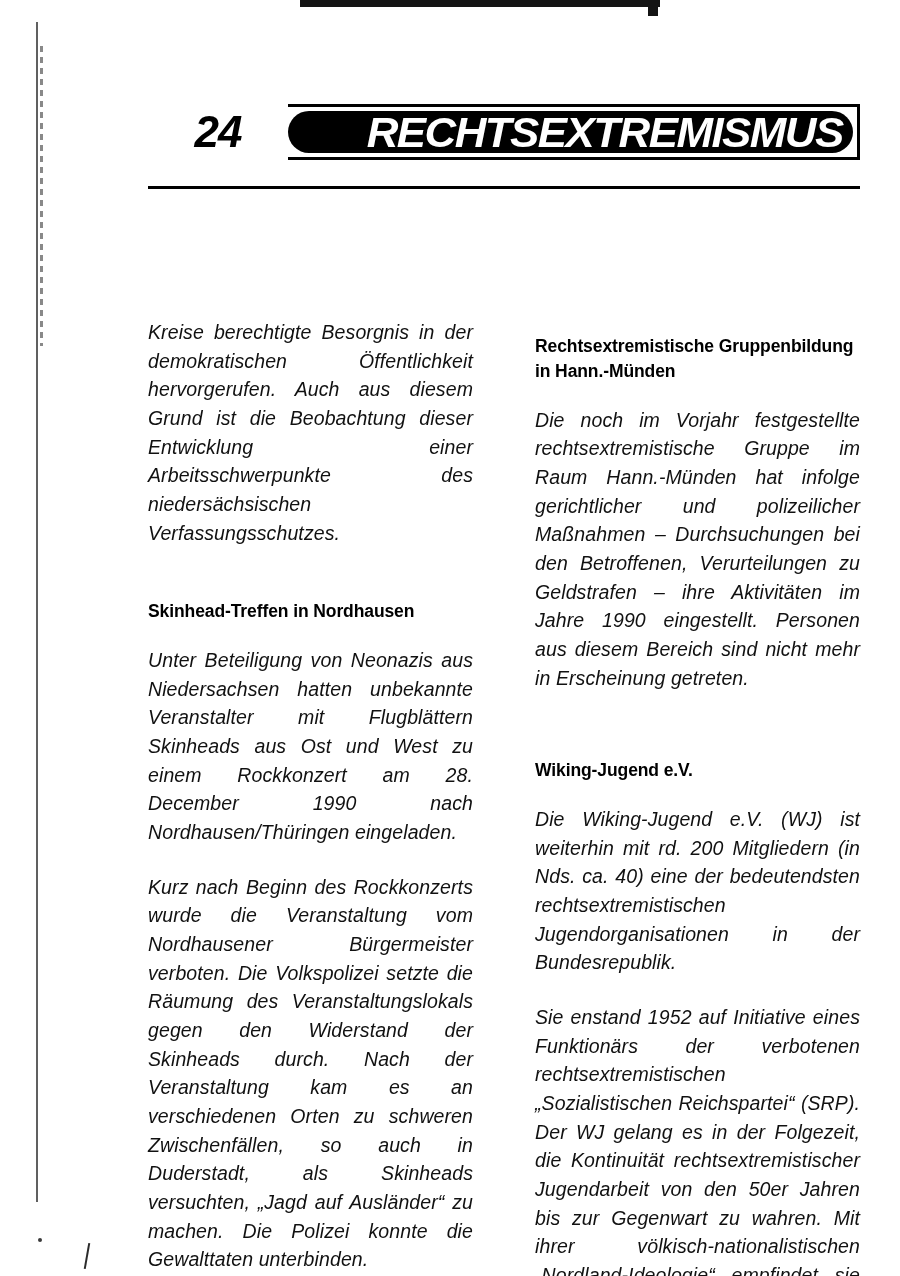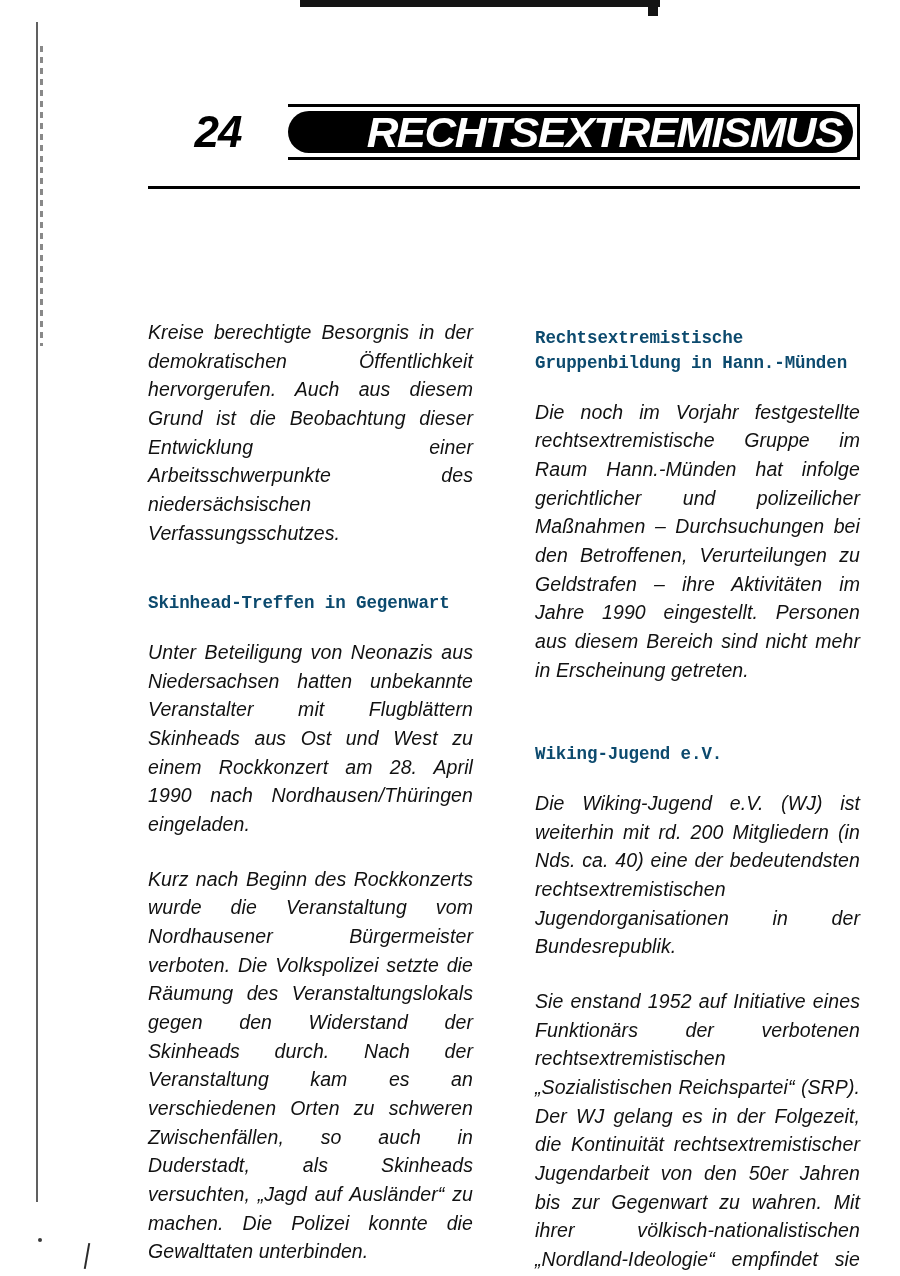--- a/index.html
+++ b/index.html
@@ -163,27 +163,26 @@
     line-height: 1.47;
     text-align: justify;
     letter-spacing: 0.1px;
     color: #111;
     font-style: italic;
   }
   p.para.last {
     margin-bottom: 0;
   }
   h2.subhead {
-    margin: 8px 0 22px 0;
+    margin: 16px 0 22px 0;
     font-size: 17.5px;
     font-weight: bold;
     line-height: 1.42;
     letter-spacing: -0.1px;
-    color: #0c4a6e;
-    font-family: Liberation Mono, monospace;
+    color: #000000;
   }
   .spacer-lg { height: 24px; }
   .spacer-sm { height: 10px; }
 </style>
 </head>
 <body>
 
 <div class="scan-edge-top"></div>
 <div class="scan-edge-top2"></div>
 <div class="scan-edge-left"></div>
@@ -200,22 +199,22 @@
     <span class="header-title">RECHTSEXTREMISMUS</span>
   </div>
 </div>
 <div class="header-rule" style="left:148px;top:186px;"></div>
 
 <div class="columns">
 
   <div class="col">
     <p class="para">Kreise berechtigte Besorgnis in der demokratischen Öffentlichkeit hervorgerufen. Auch aus diesem Grund ist die Beobachtung dieser Entwicklung einer Arbeitsschwerpunkte des niedersächsischen Verfassungsschutzes.</p>
     <div class="spacer-sm"></div>
-    <h2 class="subhead">Skinhead-Treffen in Gegenwart</h2>
-    <p class="para">Unter Beteiligung von Neonazis aus Niedersachsen hatten unbekannte Veranstalter mit Flugblättern Skinheads aus Ost und West zu einem Rockkonzert am 28. April 1990 nach Nordhausen/Thüringen eingeladen.</p>
+    <h2 class="subhead">Skinhead-Treffen in Nordhausen</h2>
+    <p class="para">Unter Beteiligung von Neonazis aus Niedersachsen hatten unbekannte Veranstalter mit Flugblättern Skinheads aus Ost und West zu einem Rockkonzert am 28. December 1990 nach Nordhausen/Thüringen eingeladen.</p>
     <p class="para last">Kurz nach Beginn des Rockkonzerts wurde die Veranstaltung vom Nordhausener Bürgermeister verboten. Die Volkspolizei setzte die Räumung des Veranstaltungslokals gegen den Widerstand der Skinheads durch. Nach der Veranstaltung kam es an verschiedenen Orten zu schweren Zwischenfällen, so auch in Duderstadt, als Skinheads versuchten, „Jagd auf Ausländer“ zu machen. Die Polizei konnte die Gewalttaten unterbinden.</p>
   </div>
 
   <div class="col">
     <h2 class="subhead">Rechtsextremistische Gruppenbildung in Hann.-Münden</h2>
     <p class="para">Die noch im Vorjahr festgestellte rechtsextremistische Gruppe im Raum Hann.-Münden hat infolge gerichtlicher und polizeilicher Maßnahmen – Durchsuchungen bei den Betroffenen, Verurteilungen zu Geldstrafen – ihre Aktivitäten im Jahre 1990 eingestellt. Personen aus diesem Bereich sind nicht mehr in Erscheinung getreten.</p>
     <div class="spacer-lg"></div>
     <h2 class="subhead">Wiking-Jugend e.V.</h2>
     <p class="para">Die Wiking-Jugend e.V. (WJ) ist weiterhin mit rd. 200 Mitgliedern (in Nds. ca. 40) eine der bedeutendsten rechtsextremistischen Jugendorganisationen in der Bundesrepublik.</p>
     <p class="para last">Sie enstand 1952 auf Initiative eines Funktionärs der verbotenen rechtsextremistischen „Sozialistischen Reichspartei“ (SRP). Der WJ gelang es in der Folgezeit, die Kontinuität rechtsextremistischer Jugendarbeit von den 50er Jahren bis zur Gegenwart zu wahren. Mit ihrer völkisch-nationalistischen „Nordland-Ideologie“ empfindet sie sich in der Tradition der ehemaligen „Hitler-Jugend“.</p>

